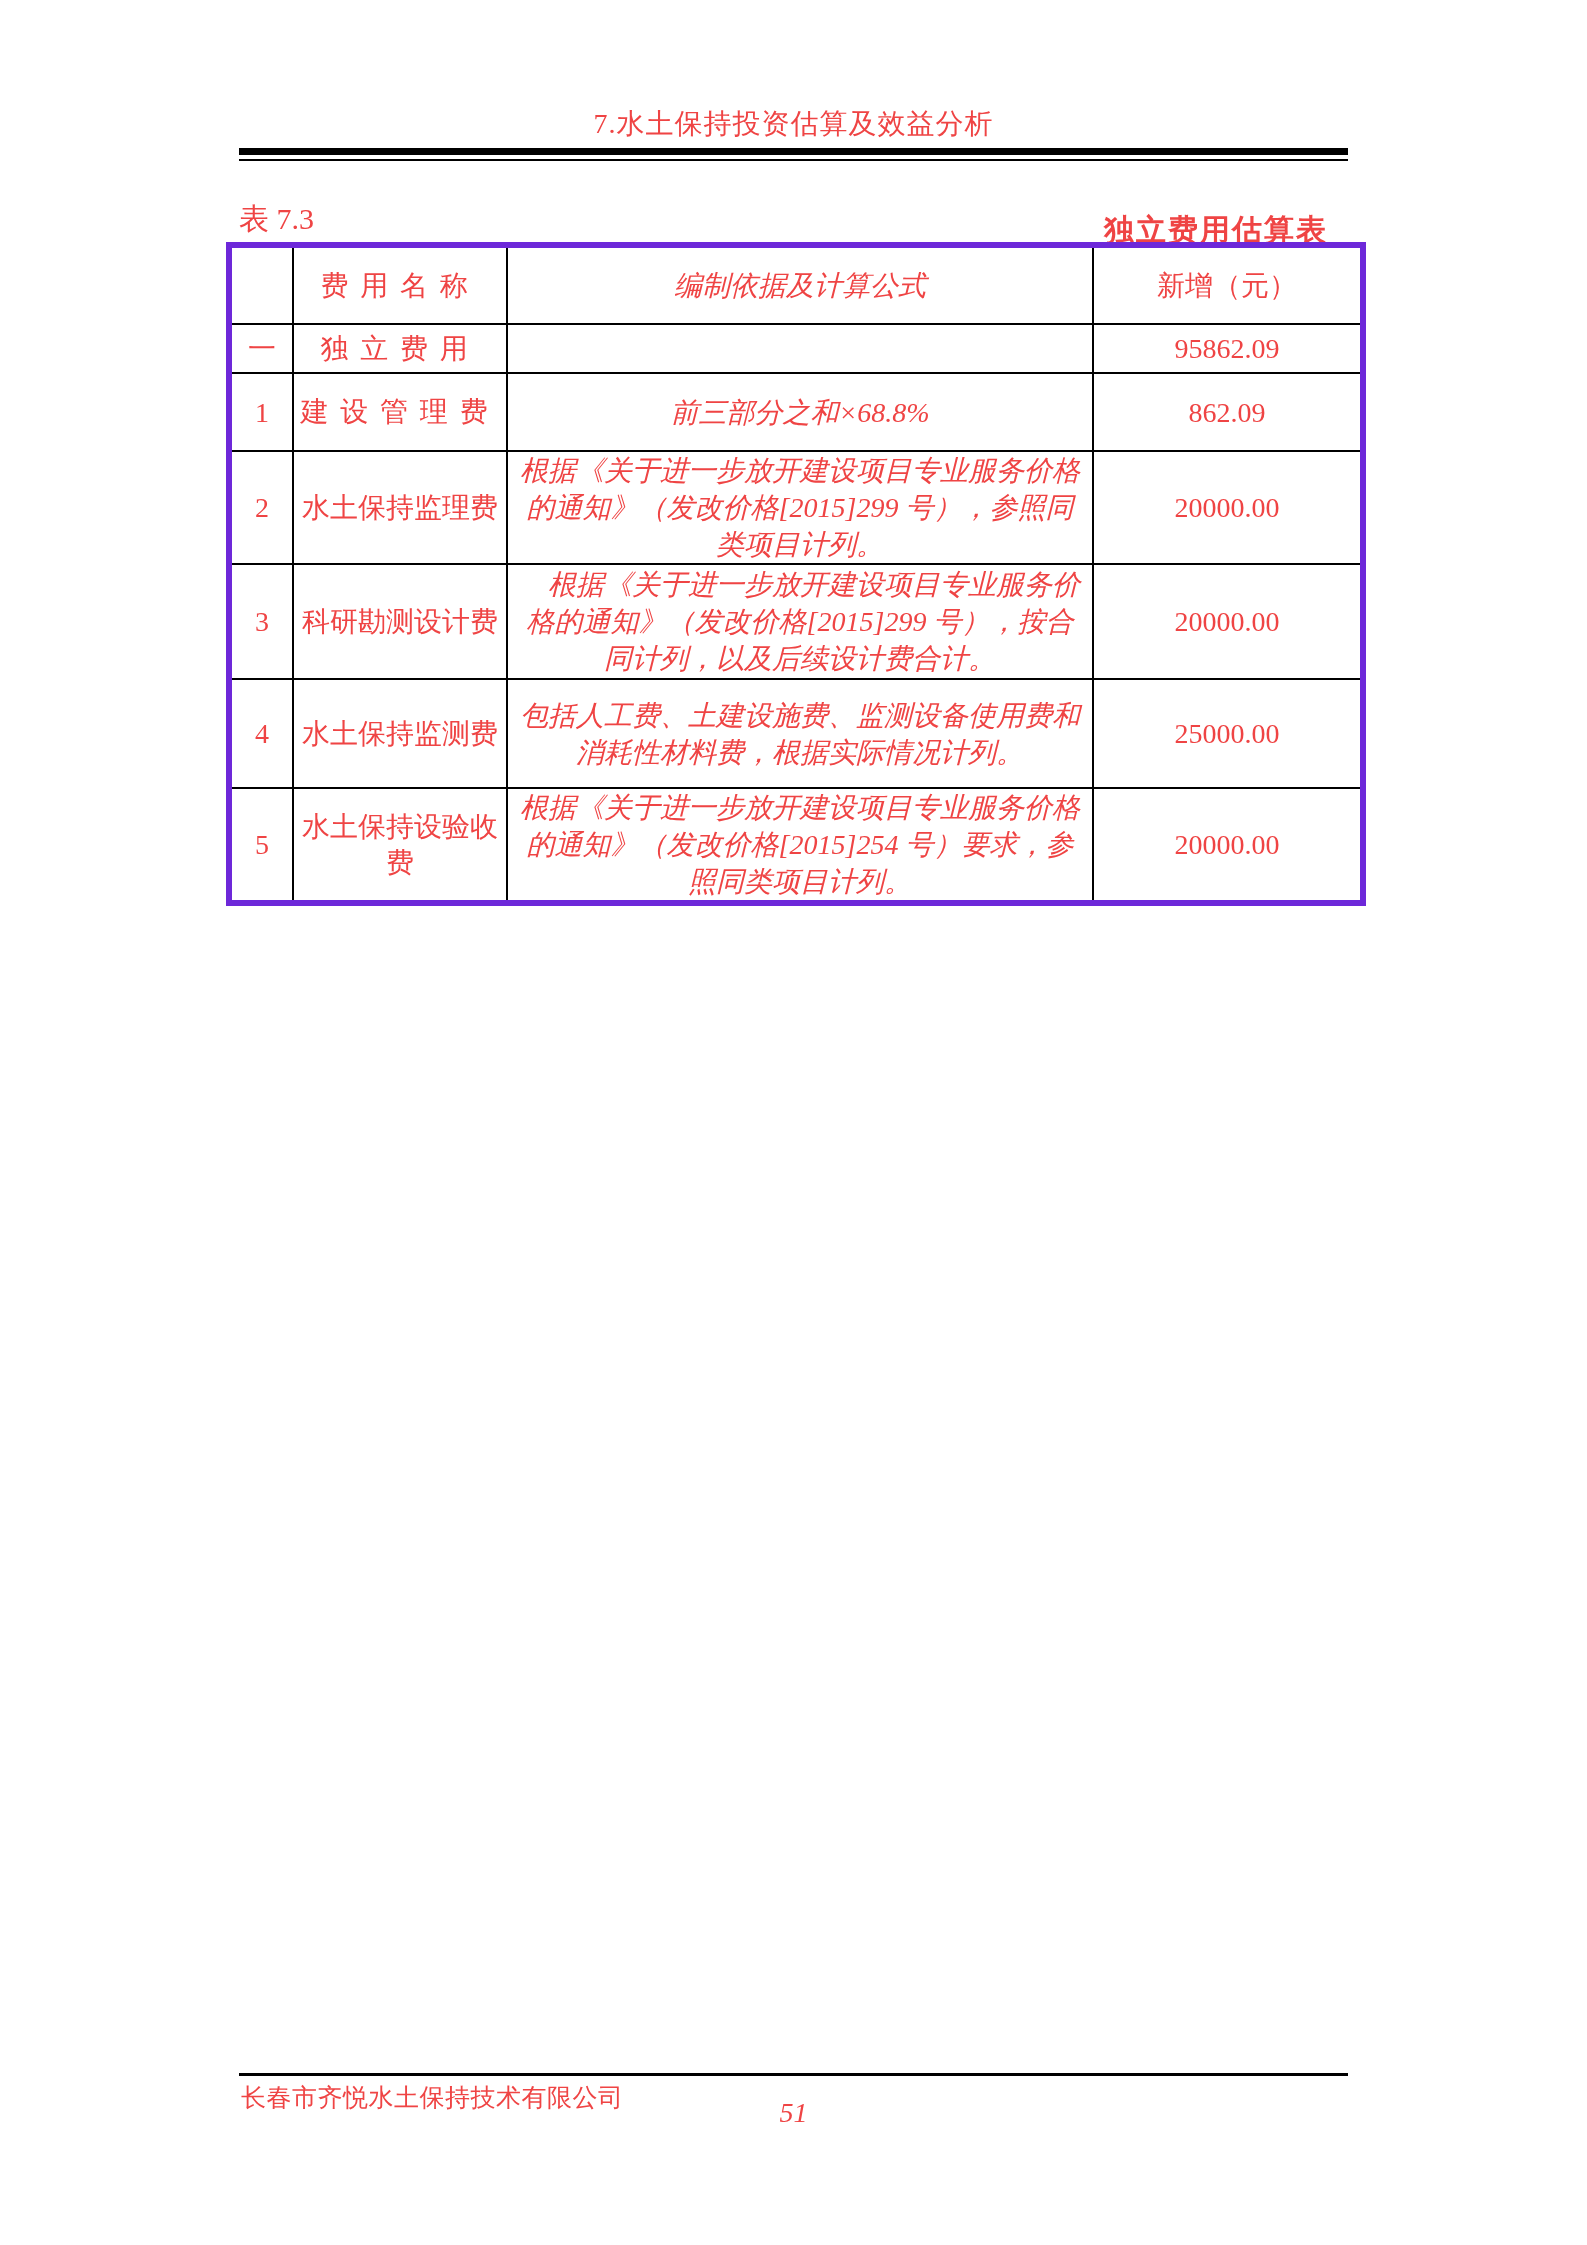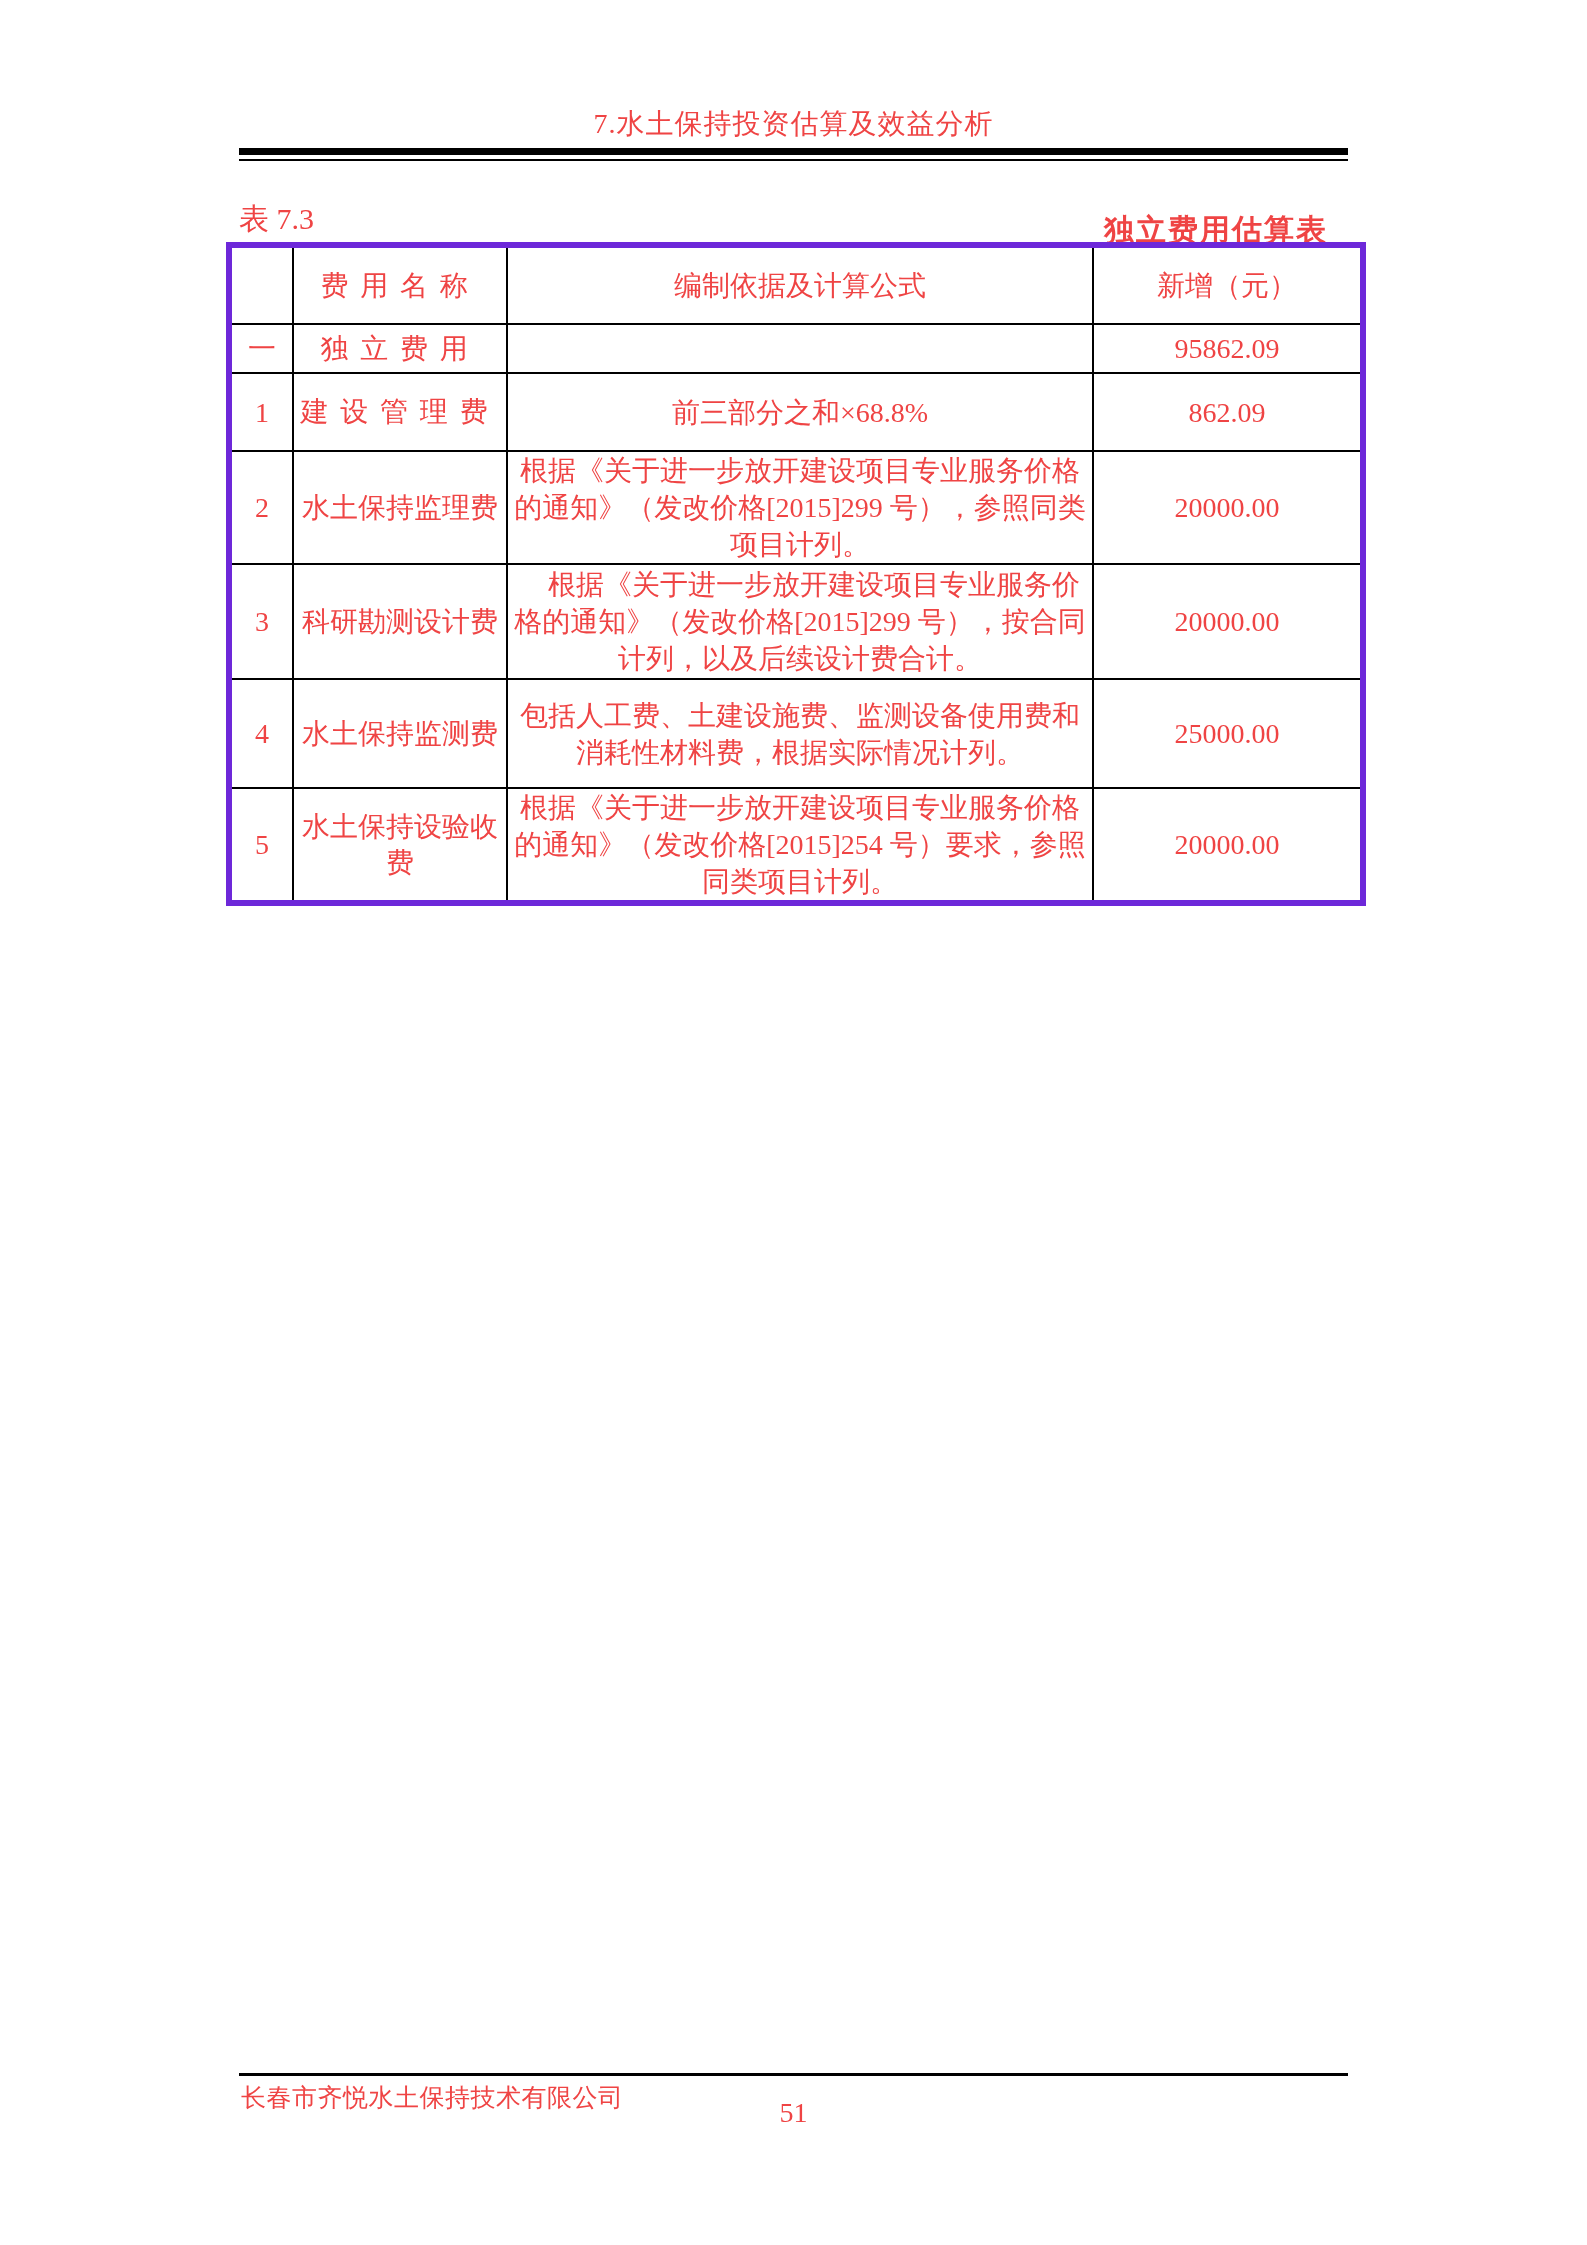--- a/index.html
+++ b/index.html
@@ -48,30 +48,30 @@
   .cost-table thead tr{height:79px;}
   .cost-table tbody tr:nth-child(1){height:49px;}
   .cost-table tbody tr:nth-child(2){height:78px;}
   .cost-table tbody tr:nth-child(3){height:110px;}
   .cost-table tbody tr:nth-child(4){height:115px;}
   .cost-table tbody tr:nth-child(5){height:109px;}
   .cost-table tbody tr:nth-child(6){height:115px;}
   .cost-table .c-no{padding:0 2px;}
   .cost-table .c-name{line-height:36px;}
   .cost-table .spread{letter-spacing:0.42em;}
-  .cost-table .c-desc{line-height:37px;}
+  .cost-table .c-desc{line-height:37px;font-style:italic;}
   
   .footer-rule{position:absolute;top:2073px;left:239px;width:1109px;height:3px;background:#000;}
   .footer-company{
     position:absolute;top:2082px;left:241px;
     font-size:25px;line-height:32px;letter-spacing:0.5px;
   }
   .footer-page-number{
     position:absolute;top:2097px;left:239px;width:1109px;
-    text-align:center;font-size:28px;line-height:32px;
+    text-align:center;font-size:28px;line-height:32px;font-style:italic;
   }
 </style>
 </head>
 <body>
 
 <div class="page">
 
   <div class="hdr-title">7.水土保持投资估算及效益分析</div>
   <div class="rule-thick"></div>
   <div class="rule-thin"></div>

